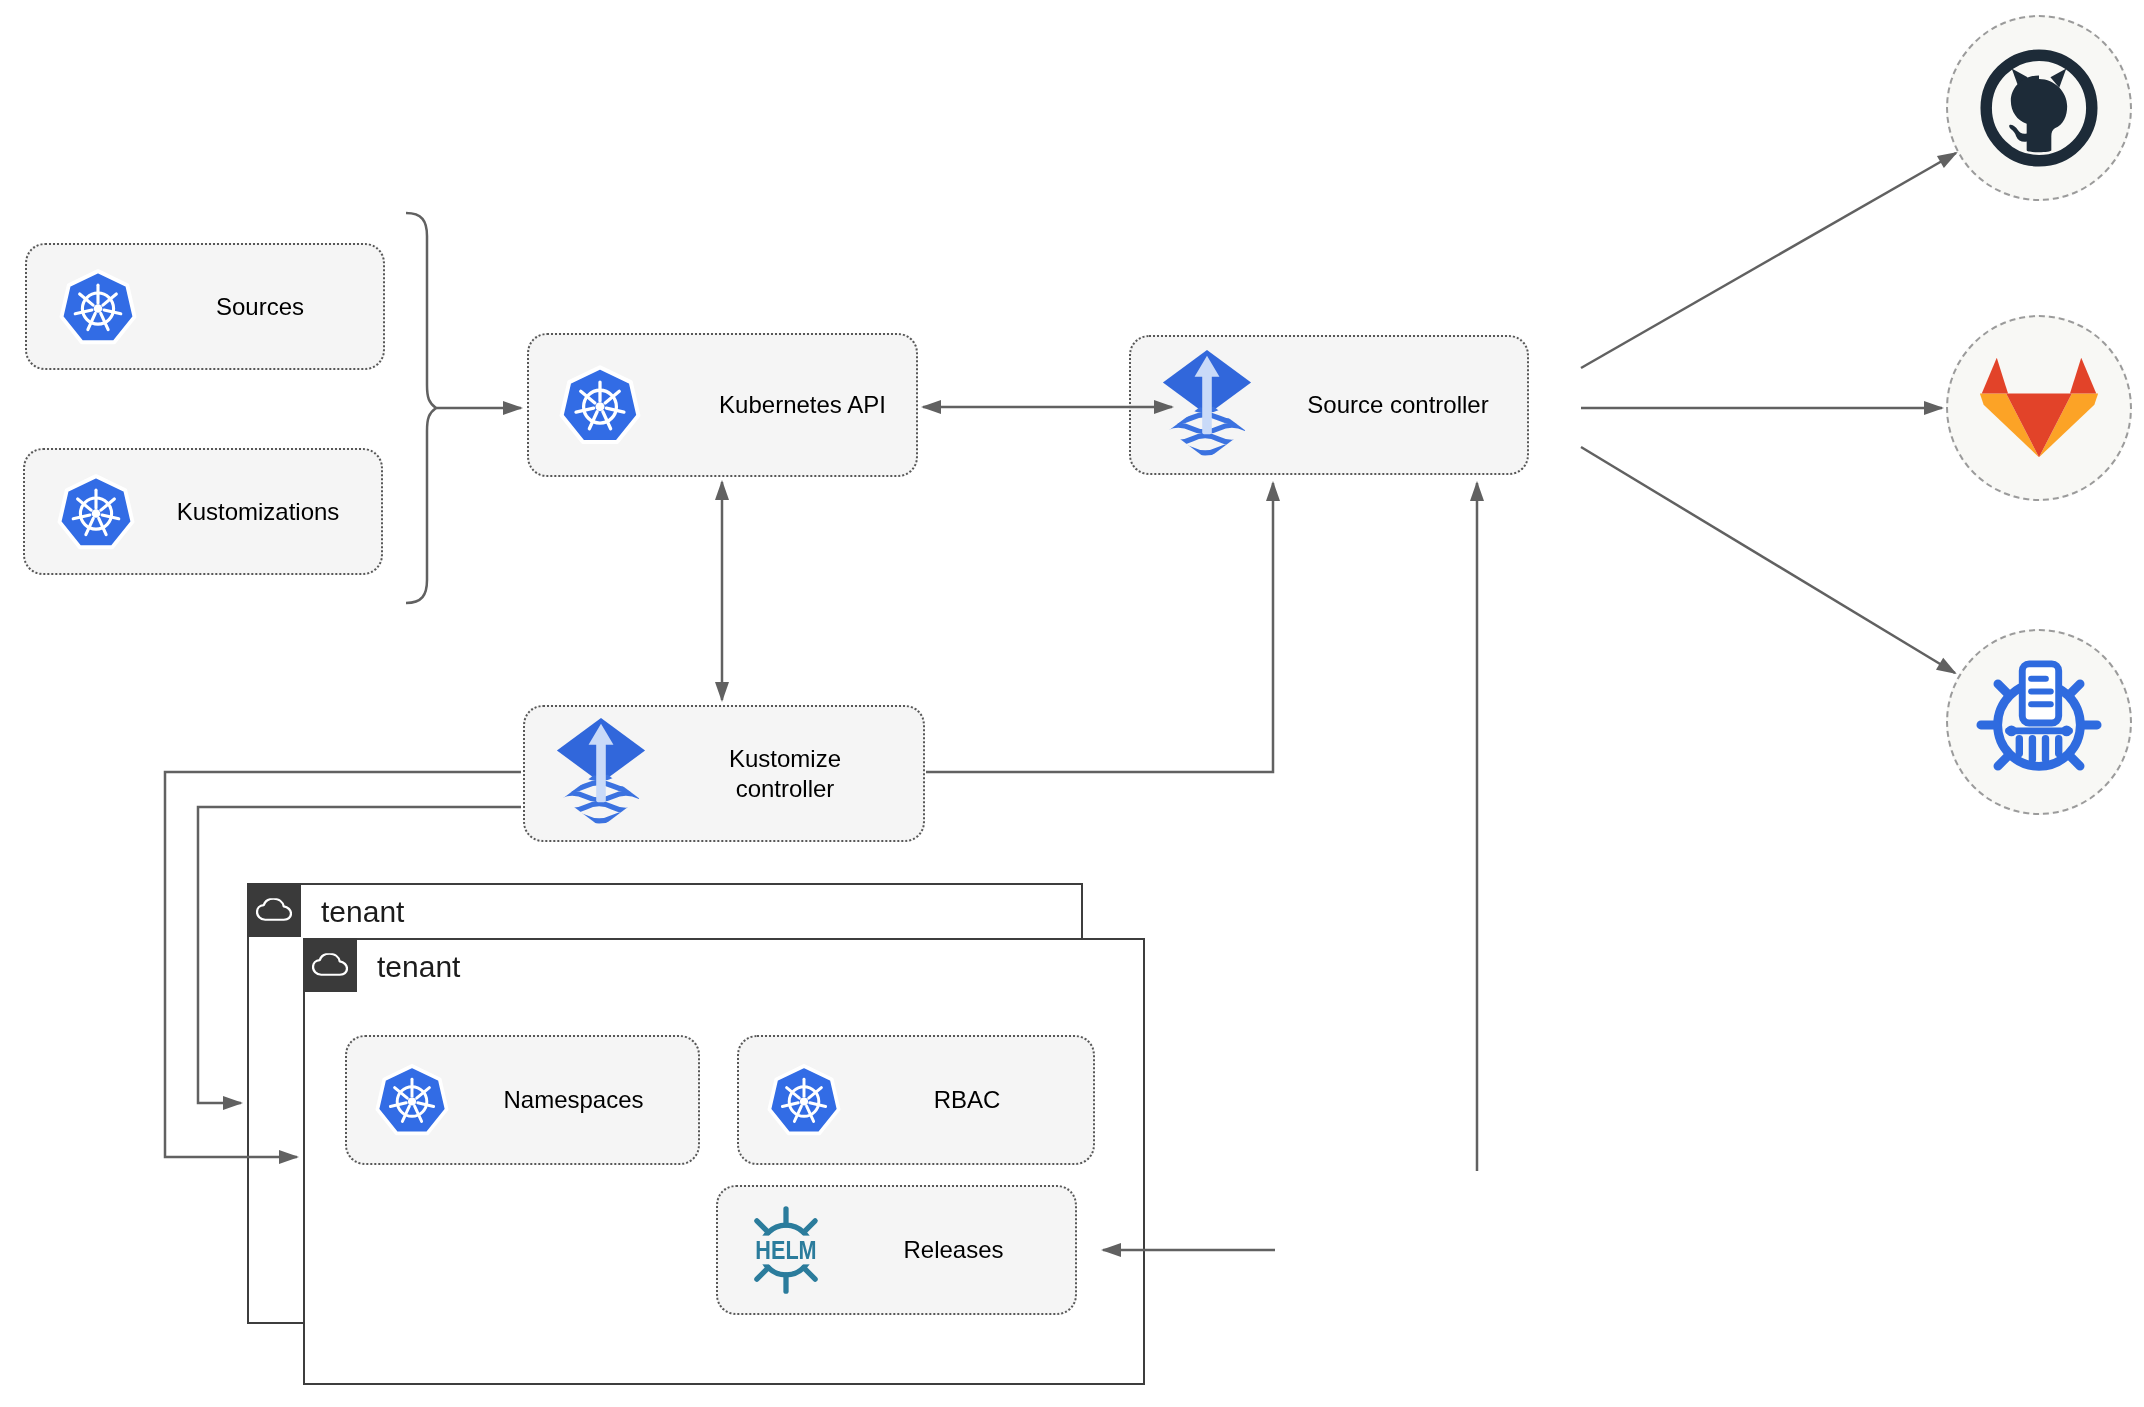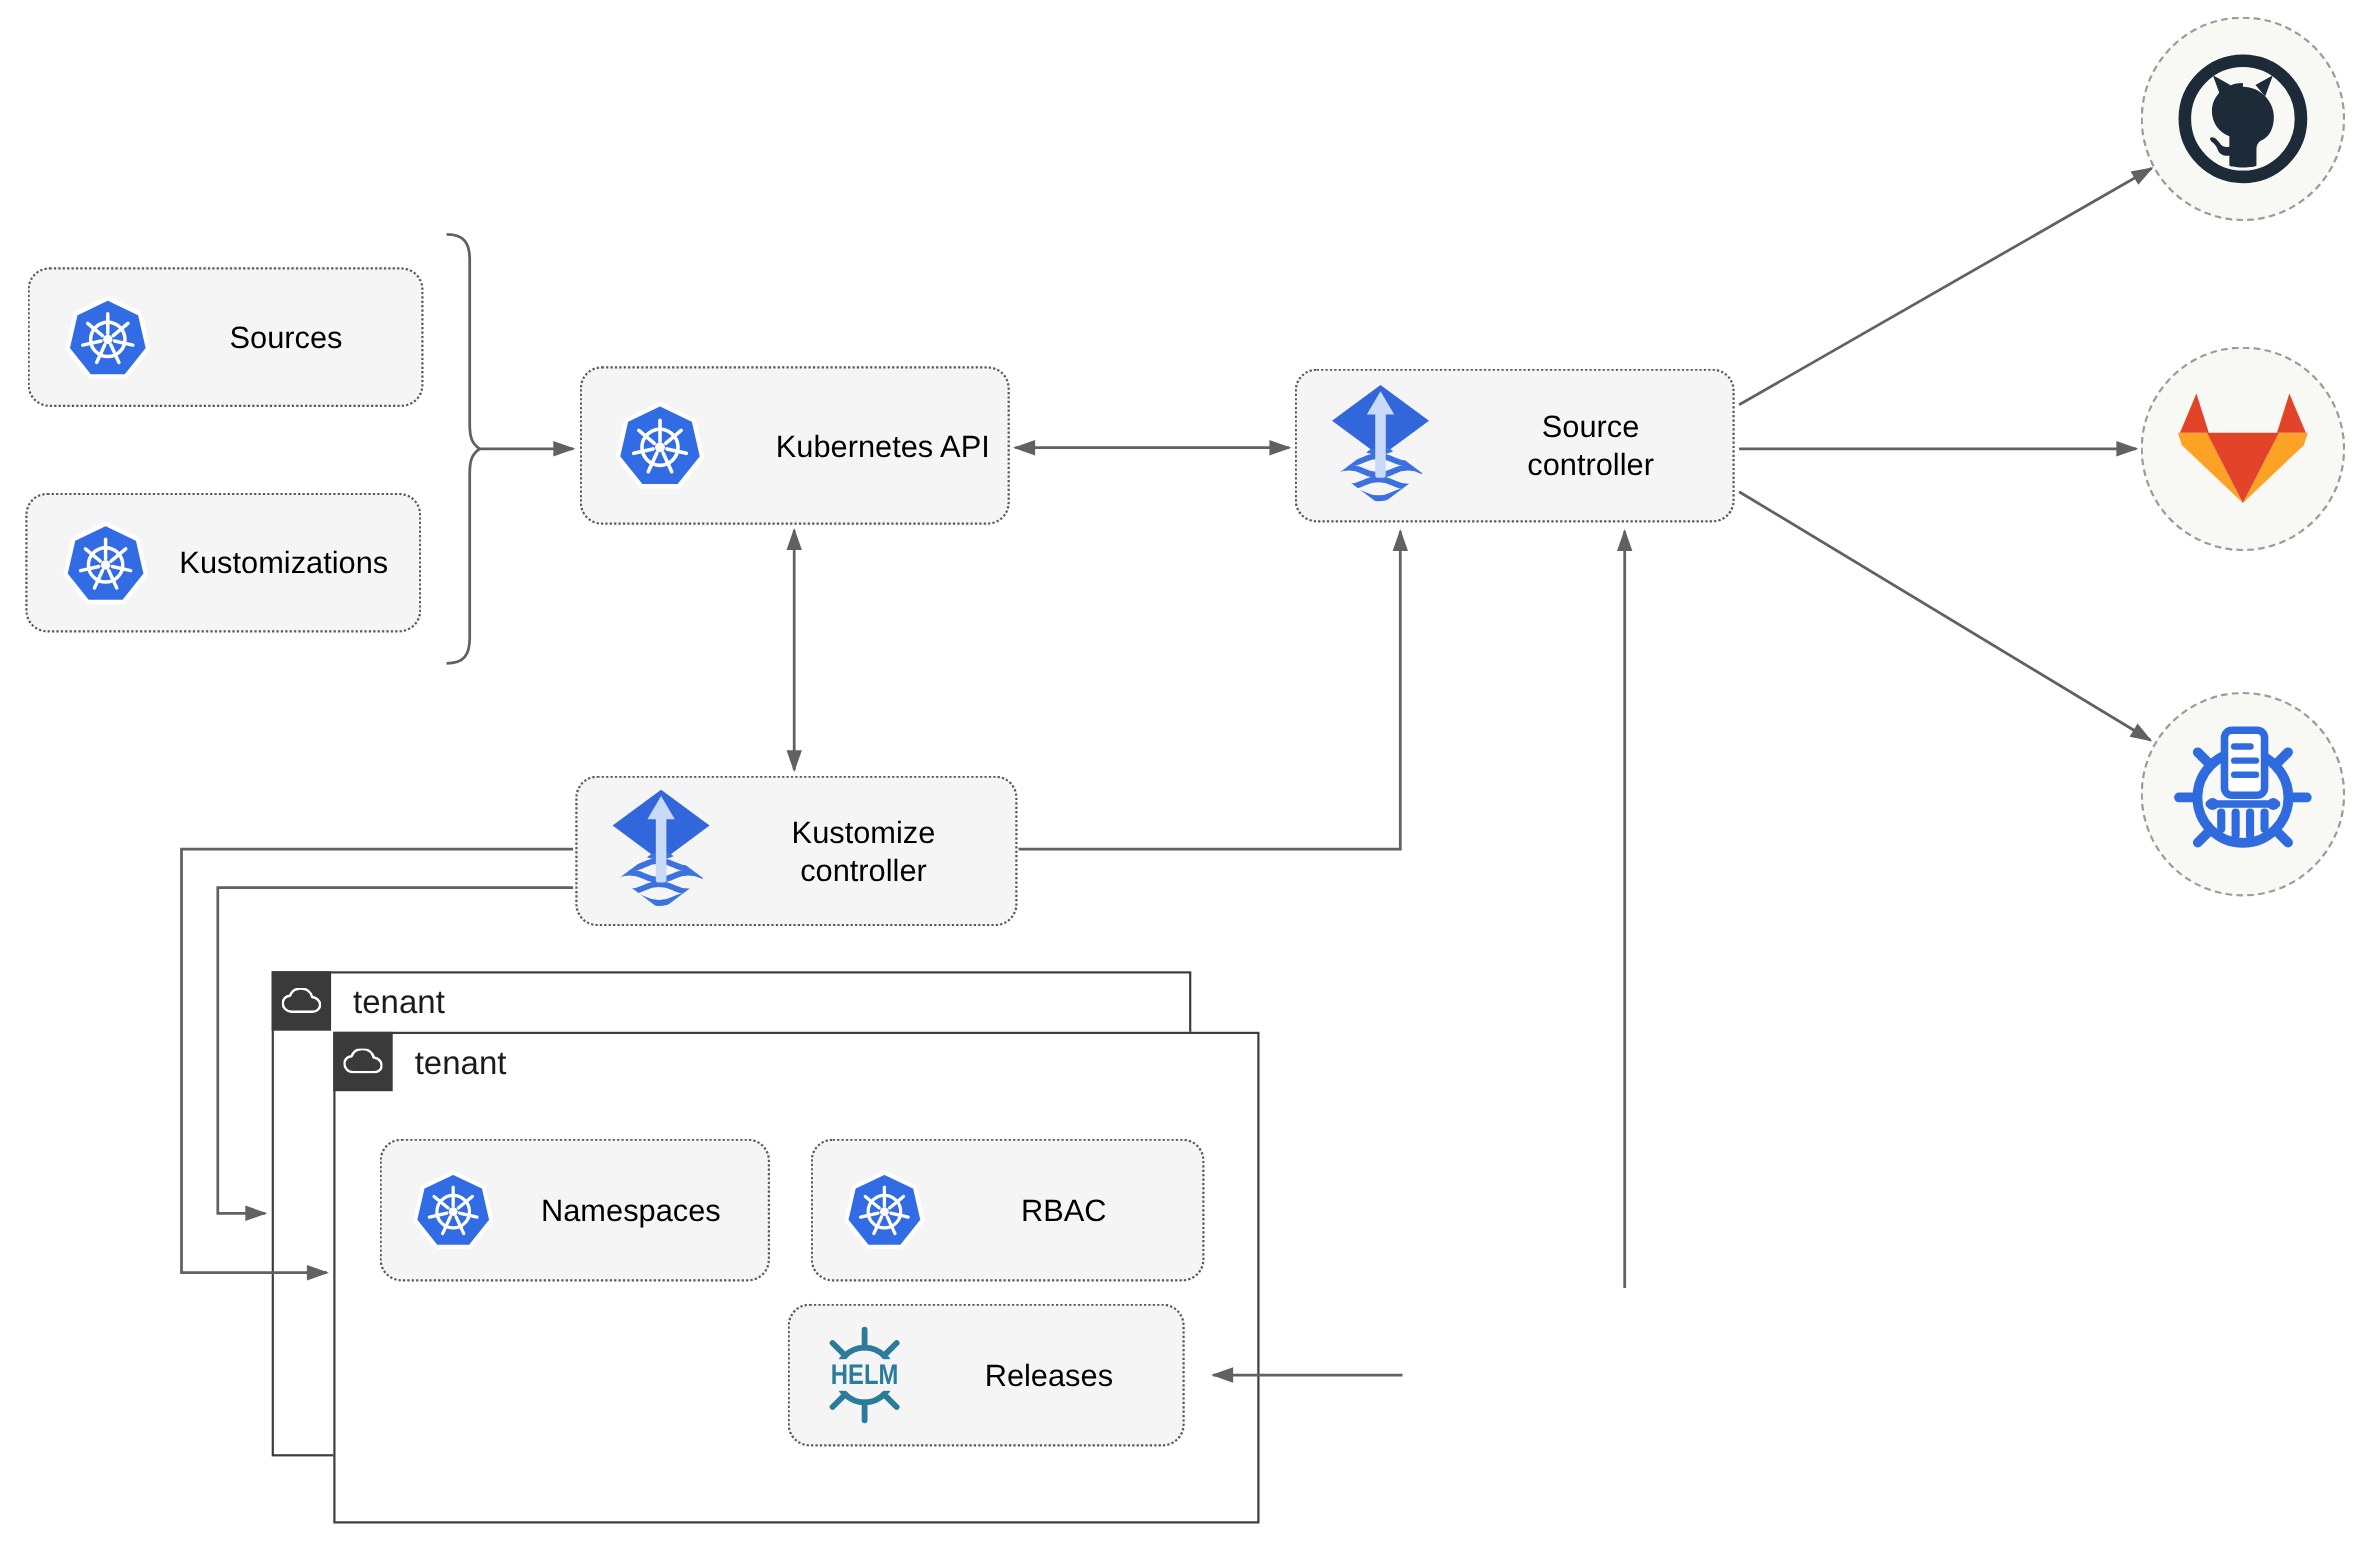--- a/index.html
+++ b/index.html
@@ -4,21 +4,21 @@
 <style>
   html,body{margin:0;padding:0;background:#ffffff;}
   body{width:2144px;height:1407px;position:relative;overflow:hidden;
        font-family:"Liberation Sans", sans-serif;}
   .canvas{position:absolute;left:0;top:0;width:2144px;height:1407px;}
 
   
   .node{position:absolute;background:#f5f5f5;border:2.5px dotted #575757;
         border-radius:20px;display:flex;align-items:center;box-sizing:border-box;}
   .node .icon{flex:0 0 auto;}
-  .node .label{flex:1;text-align:center;font-size:28px;color:#000;line-height:1.25;
+  .node .label{flex:1;text-align:center;font-size:24px;color:#000;line-height:1.25;
                display:flex;align-items:flex-end;justify-content:center;}
   .node .label span{display:inline-block;}
   .node.ctrl .label span{max-width:185px;}
 
   
   .tenant{position:absolute;background:#ffffff;border:2.5px solid #3d3d3d;box-sizing:border-box;}
   .tenant-tab{position:absolute;top:-2.5px;left:-2.5px;width:54px;height:54px;background:#3a3a3a;
               display:flex;align-items:center;justify-content:center;}
   .tenant-name{position:absolute;left:72px;top:0;height:54px;display:flex;align-items:center;
                font-size:30px;color:#1c1c1c;}
@@ -190,21 +190,21 @@
 
   <div class="node ctrl" style="left:523px;top:705px;width:402px;height:137px;">
     <svg class="icon" width="92" height="115" viewBox="0 0 96 120" style="margin-left:30px">
         <use href="#sym-flux"></use>
       </svg>
     <div class="label">
       <span>Kustomize controller</span>
       </div>
   </div>
 
-  <div class="node ctrl" style="left:1177px;top:335px;width:400px;height:140px;gap:16px;">
+  <div class="node ctrl" style="left:1129px;top:335px;width:400px;height:140px;gap:16px;">
     <svg class="icon" width="92" height="115" viewBox="0 0 96 120" style="margin-left:30px">
         <use href="#sym-flux"></use>
       </svg>
     <div class="label">
       <span>Source controller</span>
       </div>
   </div>
 
 
   <div class="node" style="left:345px;top:1035px;width:355px;height:130px;">

